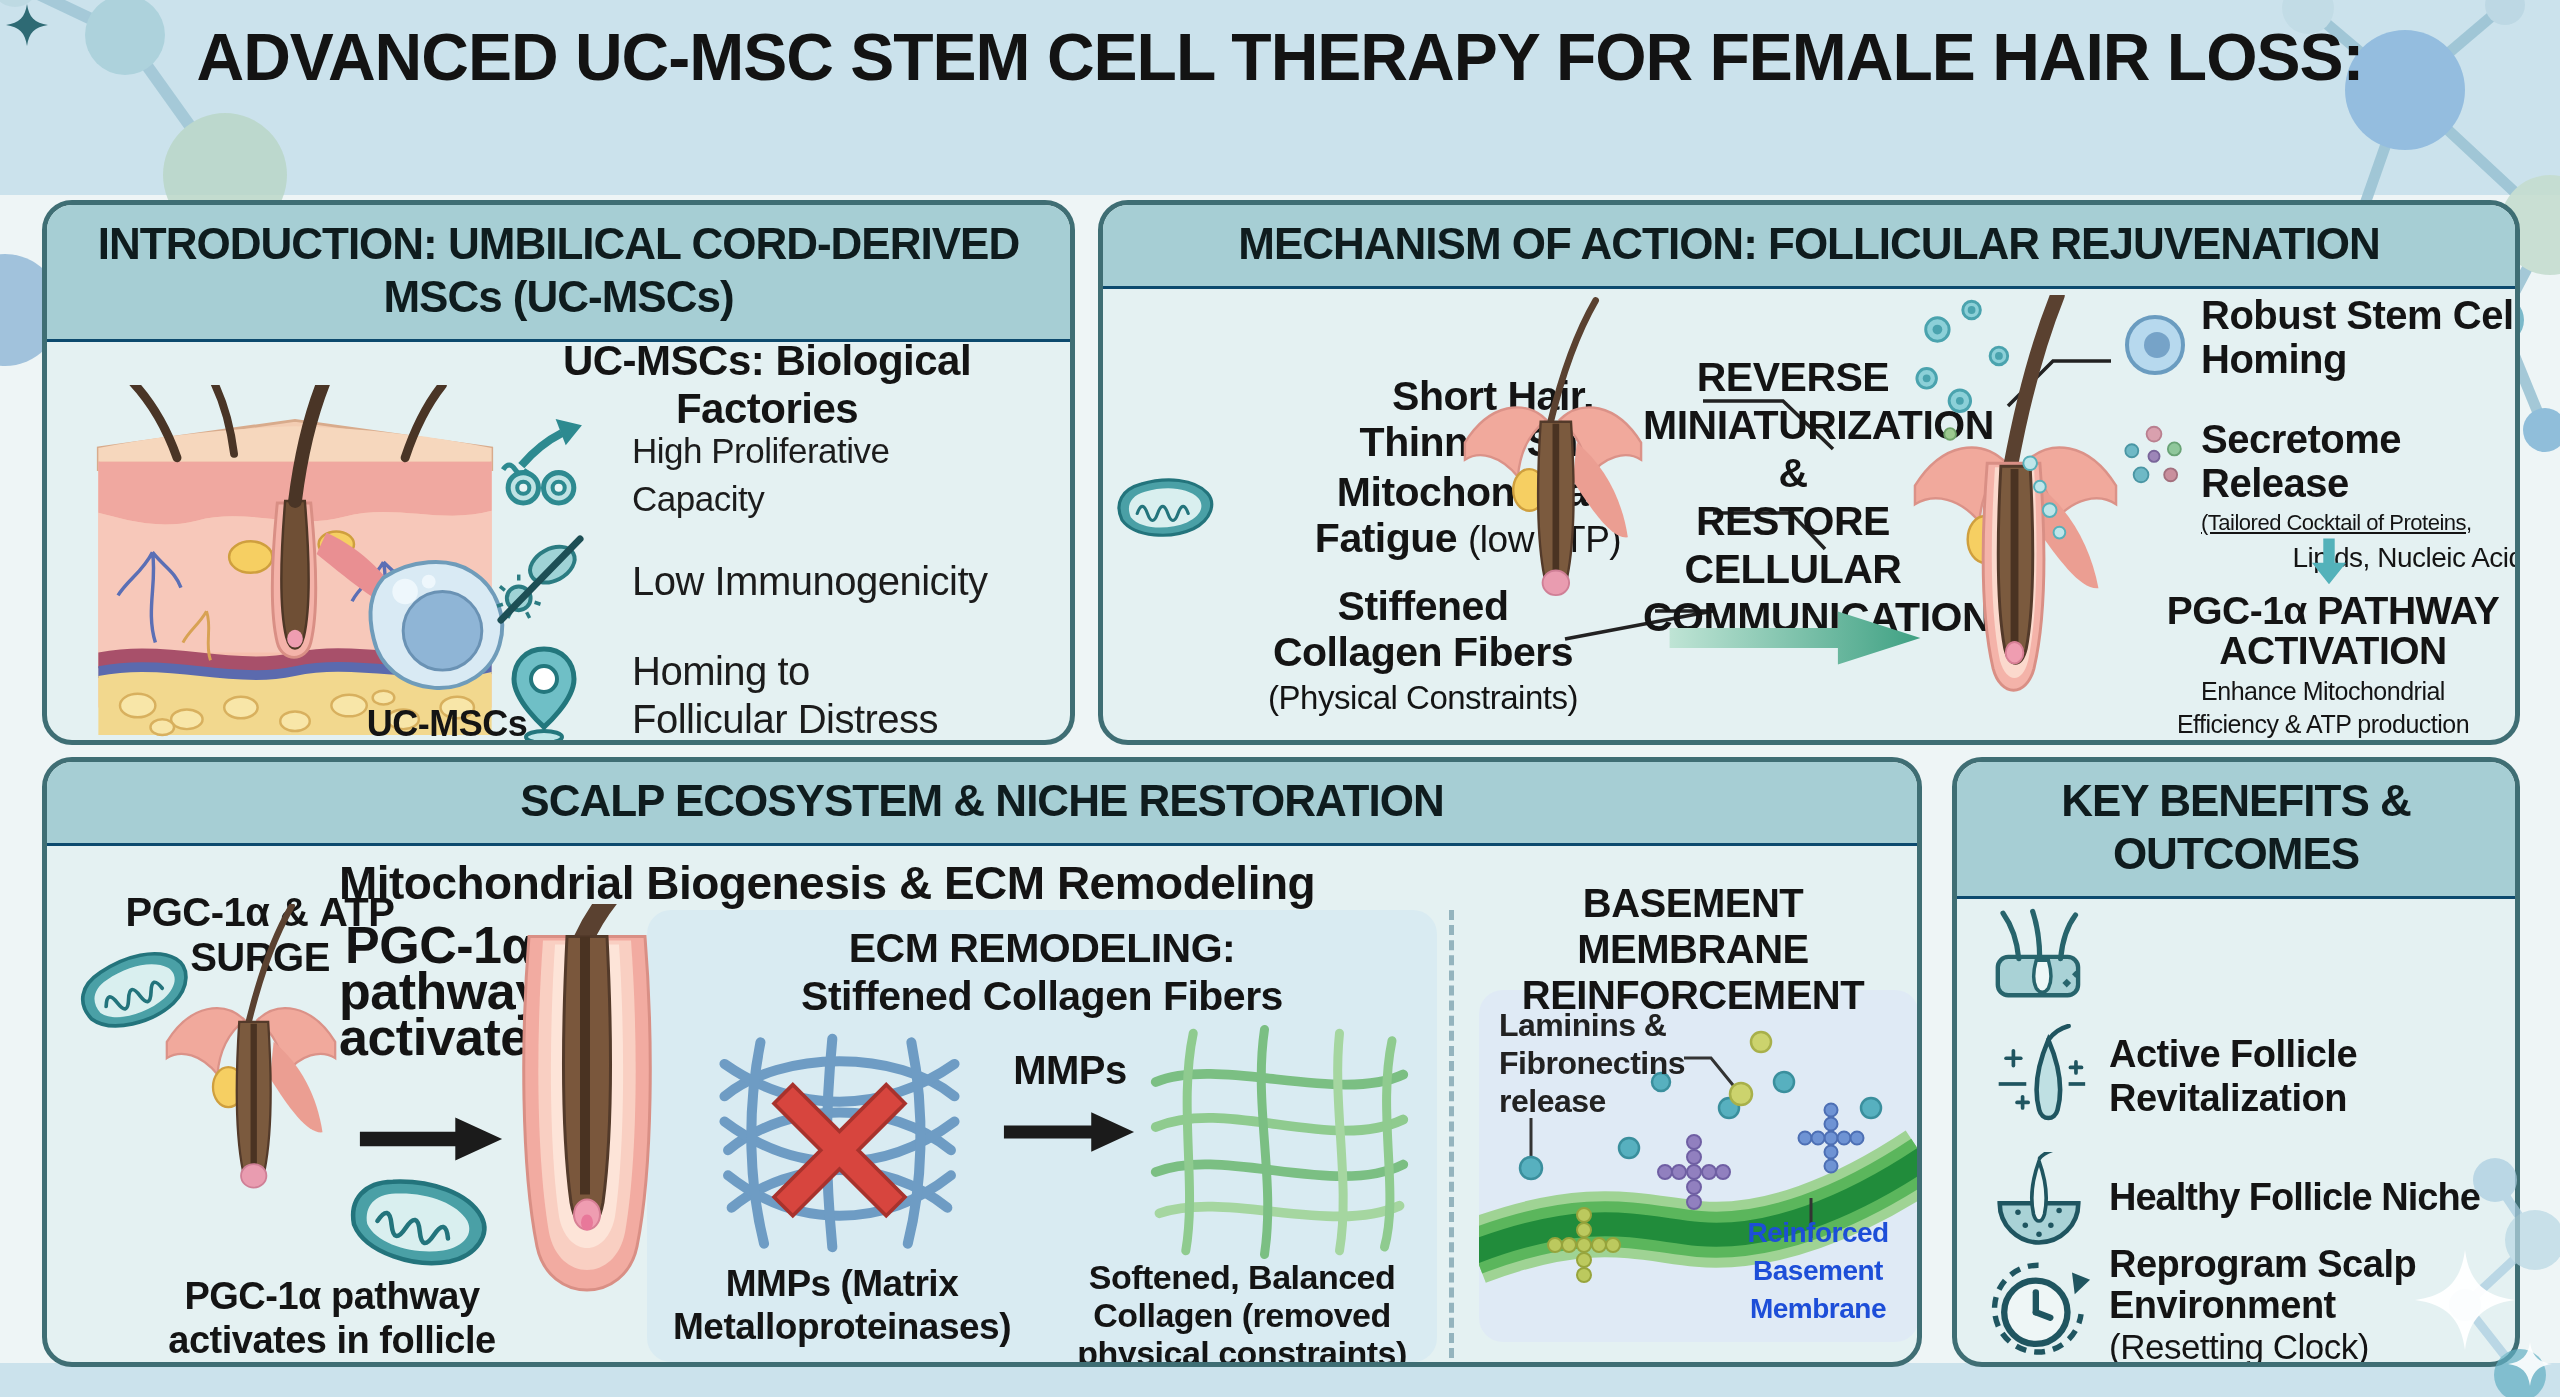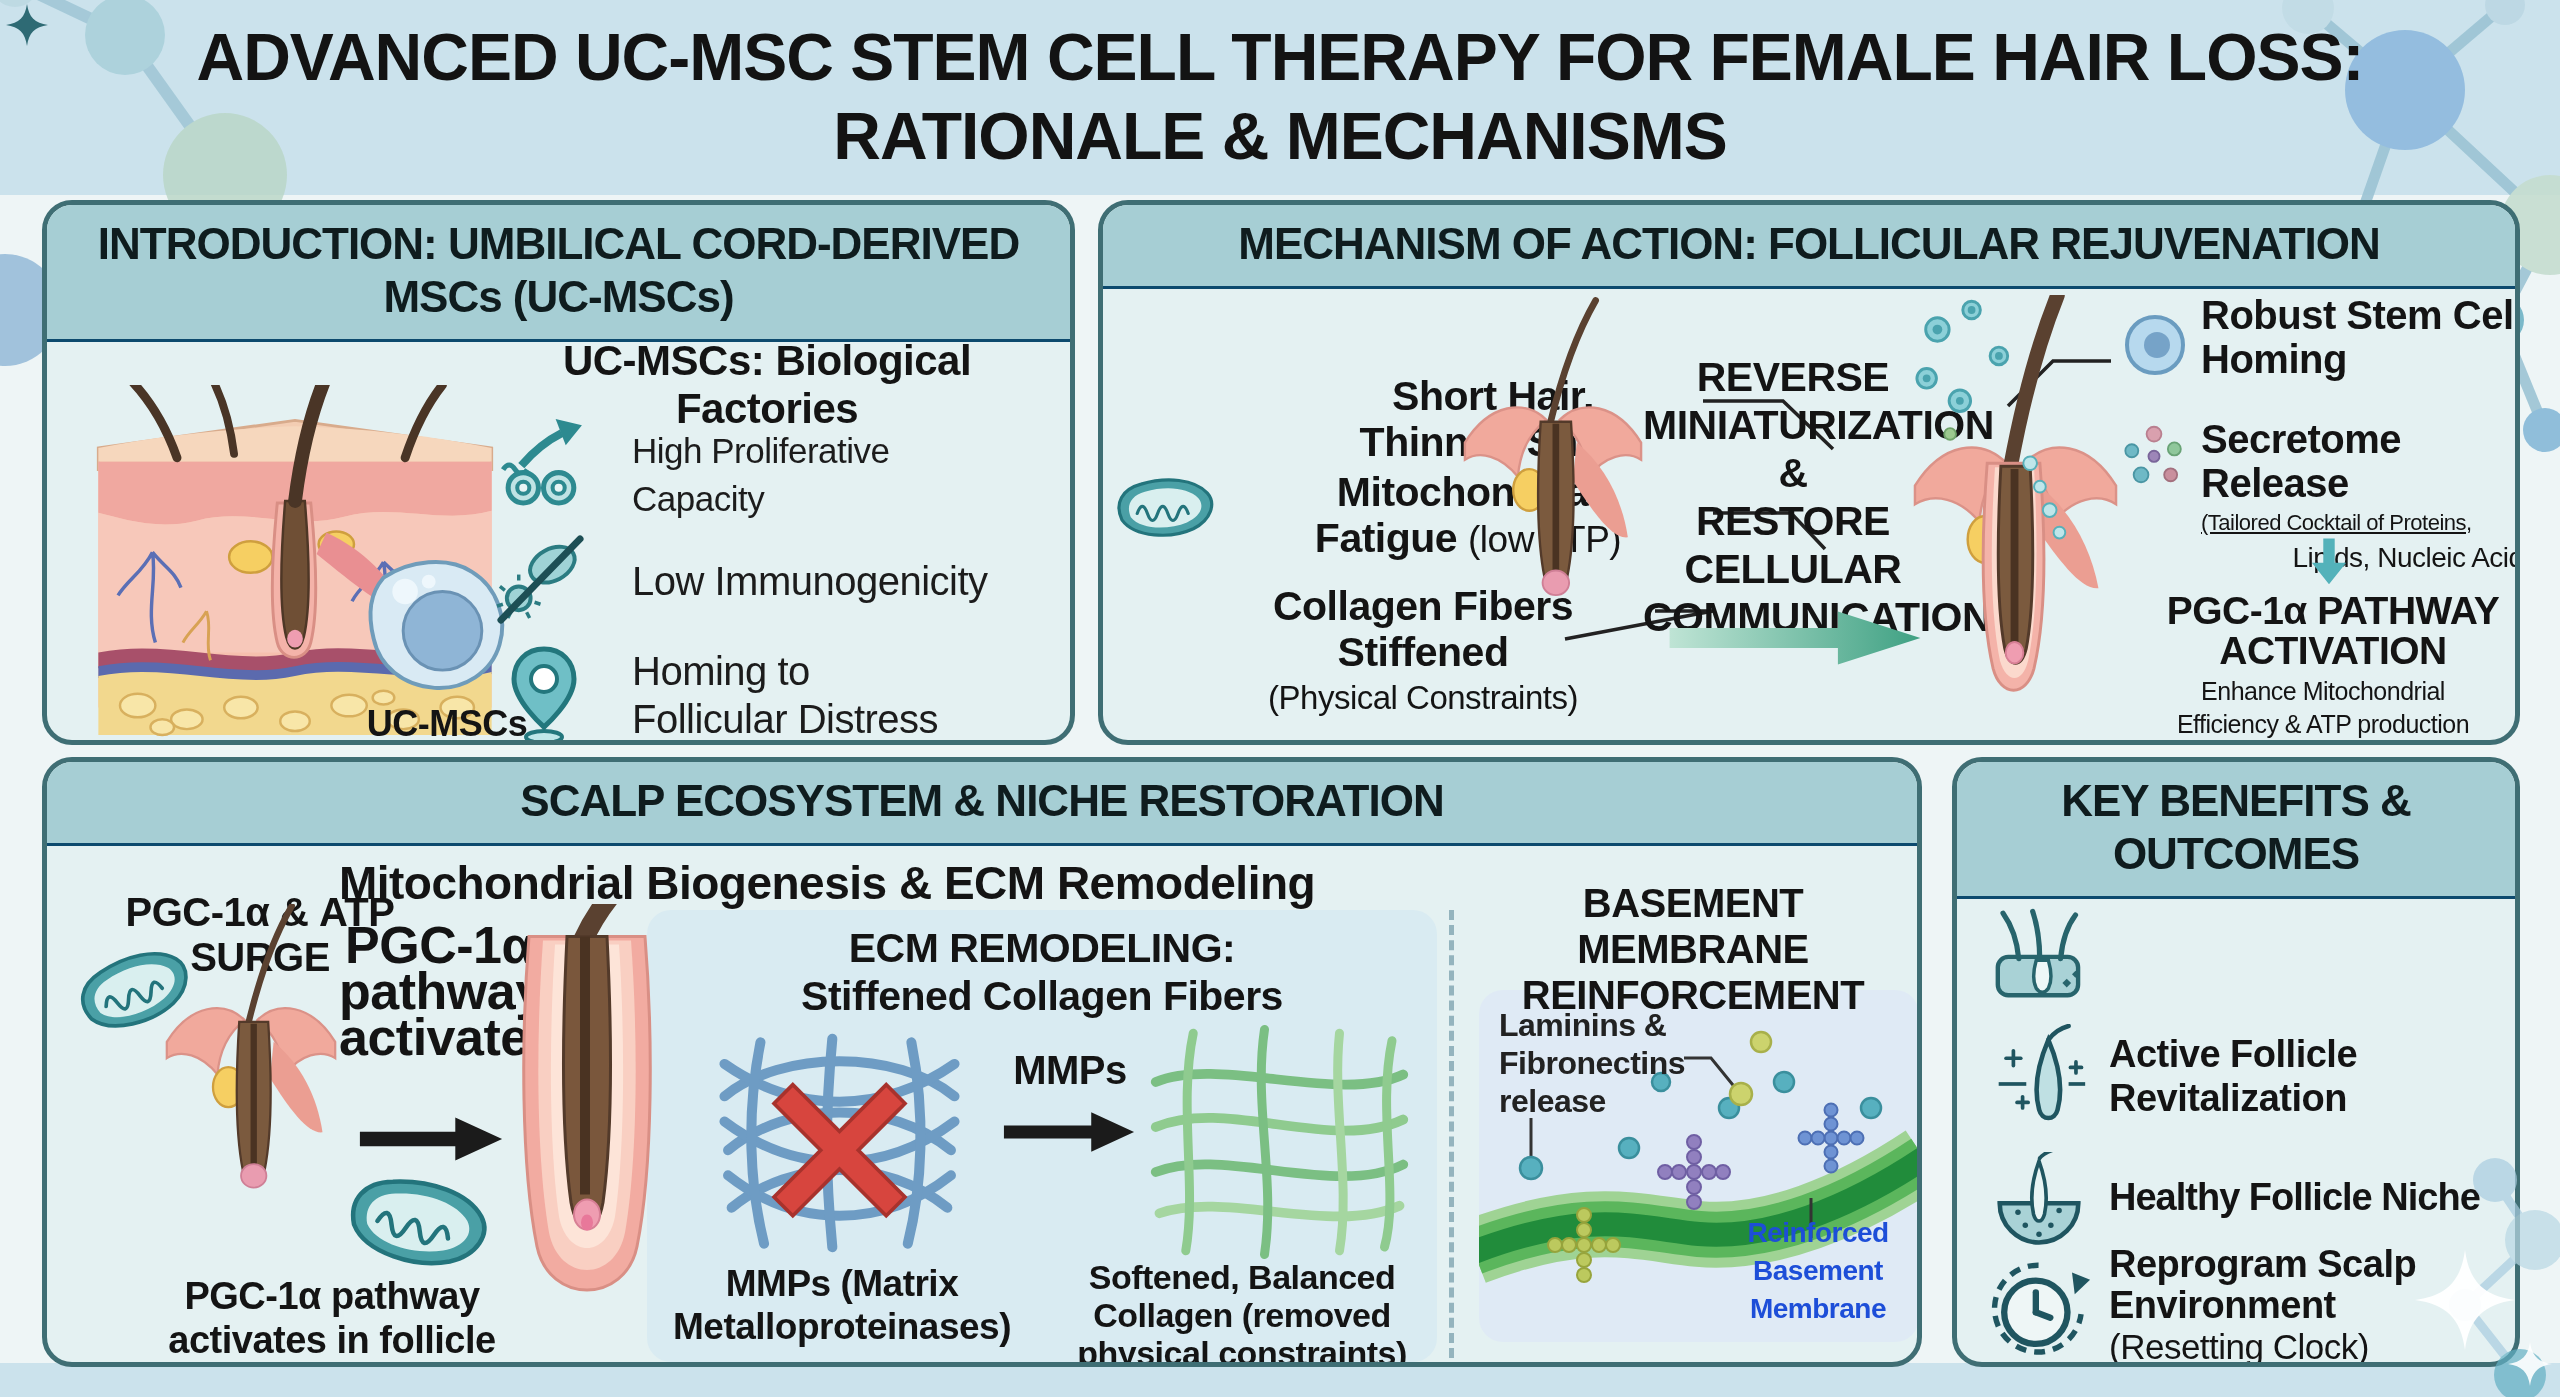--- a/index.html
+++ b/index.html
@@ -88,21 +88,20 @@
   </svg>
   <svg class="abs z5" style="left:2415px;top:1250px;" width="100" height="100" viewBox="0 0 70 70">
     <path d="M35 0 C38 22 48 32 70 35 C48 38 38 48 35 70 C32 48 22 38 0 35 C22 32 32 22 35 0 Z" fill="#ffffff" opacity=".95"></path>
   </svg>
   <svg class="abs z5" style="left:2508px;top:1342px;" width="44" height="44" viewBox="0 0 70 70">
     <path d="M35 0 C38 22 48 32 70 35 C48 38 38 48 35 70 C32 48 22 38 0 35 C22 32 32 22 35 0 Z" fill="#ffffff" opacity=".9"></path>
   </svg>
 
   <div class="abs title" style="left:0;top:18px;">
     <div>ADVANCED UC-MSC STEM CELL THERAPY FOR FEMALE HAIR LOSS:</div>
-    <div>RATIONALE &amp; MECHANISMS</div>
   </div>
 
   <div class="panel" style="left:42px;top:200px;width:1033px;height:545px;">
     <div class="panel-header">
       <div>INTRODUCTION: UMBILICAL CORD-DERIVED</div>
       <div>MSCs (UC-MSCs)</div>
     </div>
 
     <svg class="abs" style="left:12px;top:180px;" width="472" height="352" viewBox="0 0 480 358">
 
@@ -216,22 +215,22 @@
     <svg class="abs" style="left:10px;top:268px;" width="102" height="72" viewBox="0 0 160 110">
       <path d="M14,72 C2,46 14,24 44,16 C84,4 128,8 148,30 C162,46 154,72 126,86 C92,102 34,100 14,72 Z" fill="#4aa0a6" stroke="#23747c" stroke-width="5"></path>
       <path d="M28,68 C20,50 28,34 50,28 C84,18 118,22 134,38 C144,50 138,66 116,76 C88,88 44,88 28,68 Z" fill="#d9efef"></path>
       <path d="M38,62 q8,-22 16,0 q8,22 16,0 q8,-22 16,0 q8,22 16,0 q8,-22 16,0" stroke="#23747c" stroke-width="5" fill="none" stroke-linecap="round"></path>
     </svg>
     <div class="abs ctr lbl" style="left:115px;top:264px;width:500px;font-size:41px;line-height:46px;">
       <div class="b">Mitochondrial</div>
       <div><span class="b">Fatigue </span><span style="font-size:37px;">(low ATP)</span></div>
     </div>
     <div class="abs ctr lbl" style="left:70px;top:378px;width:500px;font-size:41px;line-height:46px;">
+      <div class="b">Stiffened</div>
       <div class="b">Collagen Fibers</div>
-      <div class="b">Stiffened</div>
       <div style="font-size:33px;">(Physical Constraints)</div>
     </div>
 
     <svg class="abs" style="left:0;top:86px;pointer-events:none;" width="1422" height="455" viewBox="0 0 1422 455">
       <polyline class="conn" points="600,110 680,110 730,158"></polyline>
       <polyline class="conn" points="610,222 688,222 722,258"></polyline>
       <polyline class="conn" points="552,320 610,320 462,348"></polyline>
       <polyline class="conn" points="1008,70 950,70 905,115"></polyline>
       <polyline class="conn" points="1005,185 955,185 930,225"></polyline>
     </svg>

